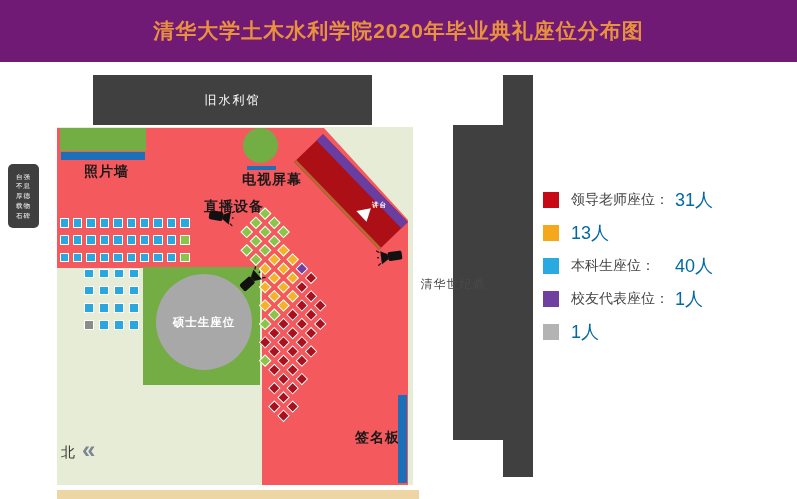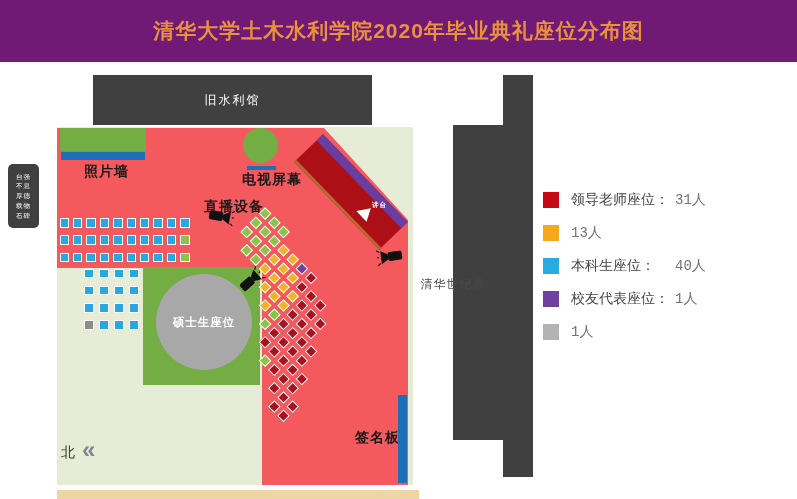--- a/index.html
+++ b/index.html
@@ -46,21 +46,21 @@
   
   #signboard-label{left:355px;top:429px;}
   #signboard-bar{left:398px;top:395px;width:9px;height:88px;}
   
   #bottom-strip{left:57px;top:490px;width:362px;height:9px;}
   
   #legend{left:543px;top:192px;}
   .legend-row{display:flex;align-items:center;margin-bottom:17px;height:16px;}
   .legend-swatch{width:16px;height:16px;margin-right:12px;flex:0 0 16px;}
   .legend-label{font-size:14px;color:#444;width:104px;}
-  .legend-count{font-size:14px;color:#737373;font-family:Liberation Mono, monospace;}
+  .legend-count{font-size:18px;color:#0369a1;}
   .camera{position:absolute;}
 </style>
 </head>
 <body>
 
 <div id="app">
 
   <div class="abs" id="title-bar" style="background: #701a75;">
     <span class="t" style="color: rgb(232, 145, 63);">清华大学土木水利学院2020年毕业典礼座位分布图</span>
   </div>

